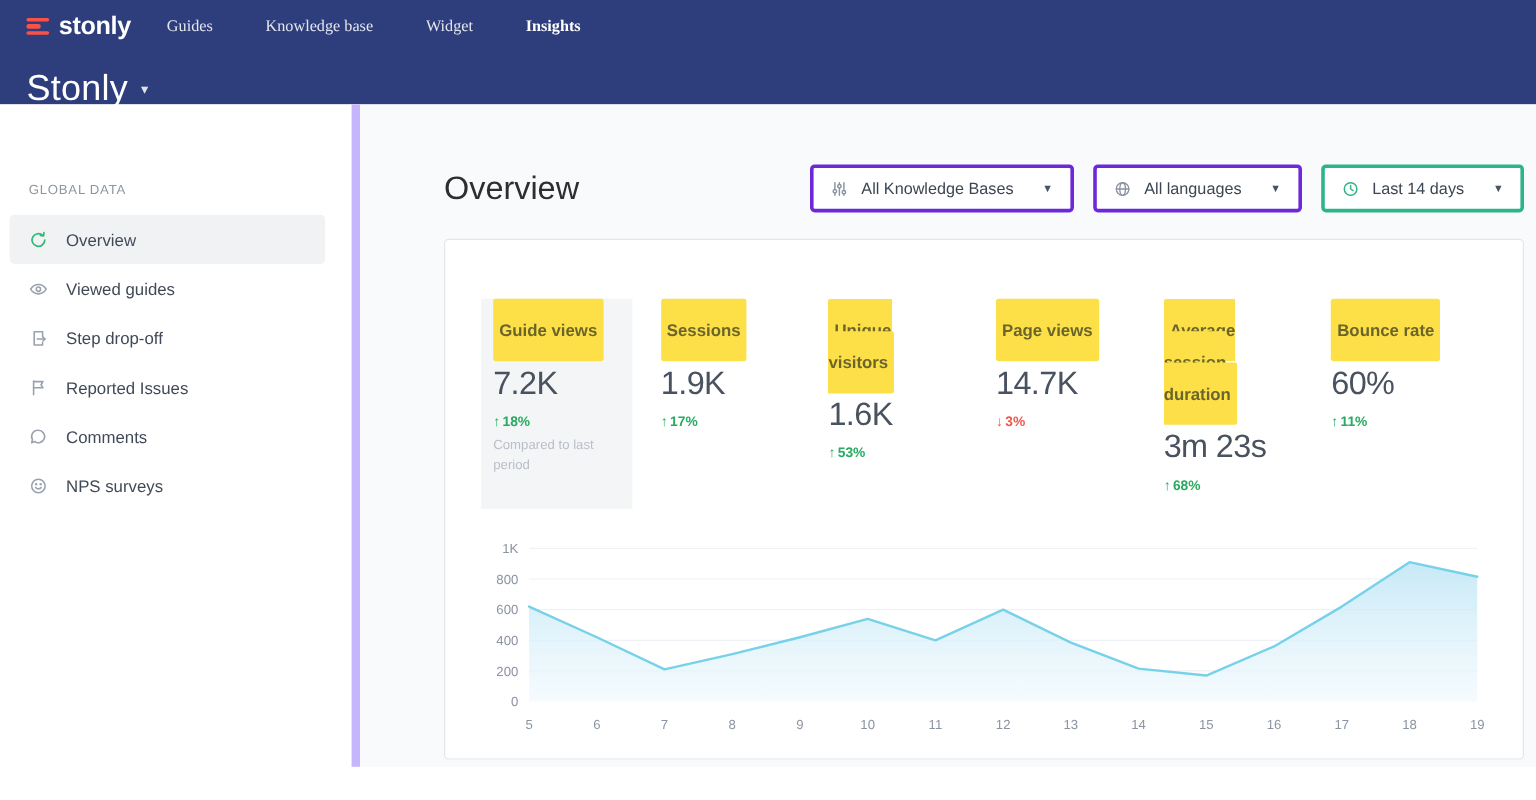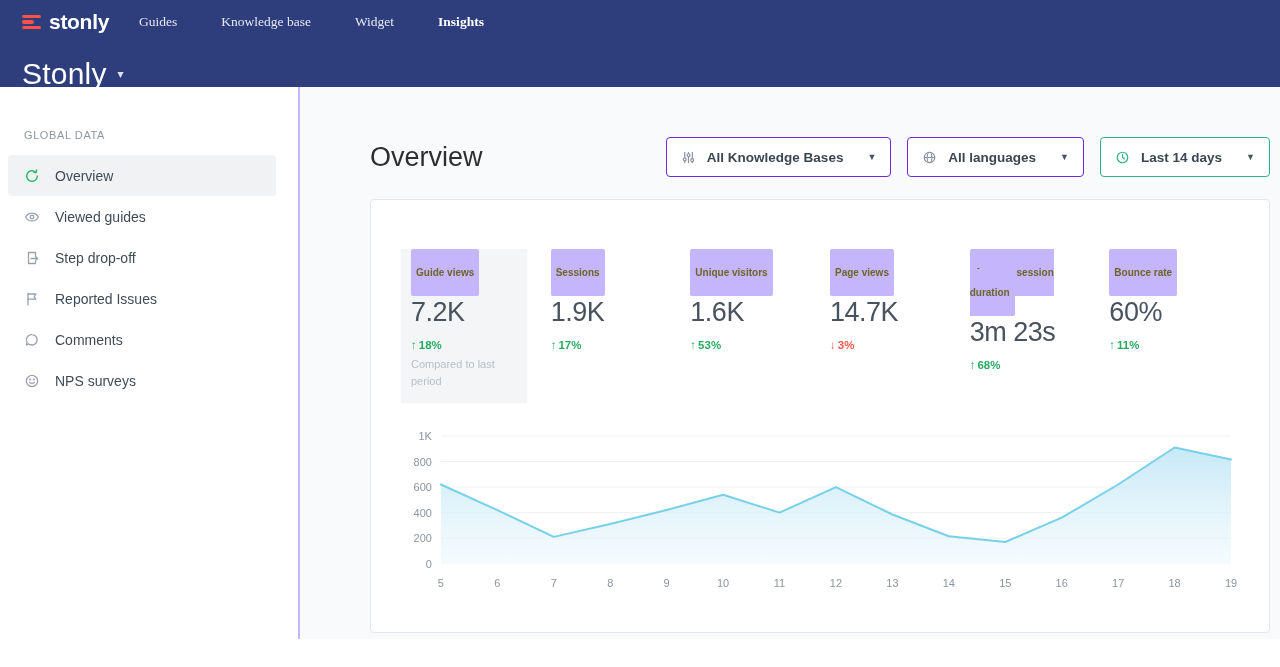--- a/index.html
+++ b/index.html
@@ -18,48 +18,48 @@
   .logo-text { font-size:21px; font-weight:700; letter-spacing:-0.3px; }
   .top-nav { display:flex; gap:44px; margin-left:30px; font-size:13.5px; margin-top:0;font-family:Liberation Serif, serif; }
   .top-nav .nav-item { color:rgba(255,255,255,.87); cursor:pointer; }
   .top-nav .nav-item.active { color:#fff; font-weight:700; }
   .workspace-row { display:flex; align-items:center; padding-left:22px; margin-top:13px; }
   .workspace-title { font-size:30px; font-weight:500; letter-spacing:.2px; }
   .workspace-caret { margin-left:11px; font-size:12px; opacity:.85; cursor:pointer; }
 
   
   .app-body { display:flex; height:552px; }
-  .sidebar { width:300px; min-width:300px; background:#fff; border-right:2px solid #c4b5fd; padding-top:42px; }
+  .sidebar { width:300px; min-width:300px; background:#fff; border-right:7px solid #c4b5fd; padding-top:66px; }
   .sidebar-section-label { font-size:11px; color:#8f96a3; letter-spacing:.6px; margin:0 0 14px 24px; }
   .sidebar-item { display:flex; align-items:center; gap:14px; height:41px; padding-left:16px;
     margin:0 22px 0 8px; border-radius:4px; font-size:14px; color:#404a57; cursor:pointer; }
   .sidebar-item.active { background:#f1f2f4; }
   .sidebar-item .s-icon { width:17px; height:17px; display:flex; align-items:center; color:#98a1ad; }
   .sidebar-item .s-icon.green { color:#2eb873; }
 
   .main { flex:1; background:#f9fafb; padding:0 10px 0 70px; overflow:hidden; }
   .page-header { display:flex; align-items:center; justify-content:space-between; margin-top:50px; height:40px; }
   .page-title { font-size:27px; color:#2e2e2e; font-weight:400; }
   .filters { display:flex; gap:16px; }
   .filter-btn { display:flex; align-items:center; gap:10px; height:40px; padding:0 14px; background:#fff;
-    border:1px solid #6d28d9; border-radius:4px; font-size:13.5px; color:#3c4653; cursor:pointer;font-weight:bold; }
+    border:3px solid #6d28d9; border-radius:4px; font-size:13.5px; color:#3c4653; cursor:pointer; }
   .filter-btn.highlight { border-color:#2eb48a; }
   .filter-btn .f-icon { width:16px; height:16px; display:flex; align-items:center; color:#8a93a2; }
   .filter-btn.highlight .f-icon { color:#2eb48a; }
   .filter-btn .caret { margin-left:14px; font-size:9px; color:#4a5460; }
 
   
   .card { margin-top:22px; background:#fff; border:1px solid #e3e6ea; border-radius:4px;
     padding:28px 30px; height:434px; }
   .card-title { font-size:15px; font-weight:700; color:#333b47; }
 
   .metrics { display:flex; margin-top:34px; }
   .metric { width:140px; padding:13px 24px 13px 10px; margin:-13px 0; }
   .metric.selected { background:#f4f5f6; width:126px; margin-right:14px; padding-right:10px; }
-  .chip { display:inline; background:#c4b5fd; color:#6b652c; font-size:10px; font-weight:700;
+  .chip { display:inline; background:#fde047; color:#6b652c; font-size:14px; font-weight:700;
     padding:18px 5px; border-radius:2px; line-height:1.9; }
   .value { font-size:27px; color:#49525f; margin-top:15px; letter-spacing:-0.5px; }
   .delta { font-size:11.5px; font-weight:700; margin-top:11px; }
   .delta.up { color:#27ab61; }
   .delta.down { color:#f1574d; }
   .delta .arrow { margin-right:2px; }
   .note { font-size:11px; color:#b9bfc9; margin-top:5px; line-height:1.55; max-width:95px; }
 
   .chart-wrap { margin-top:36px; }
   svg.chart { width:100%; height:auto; display:block; }

